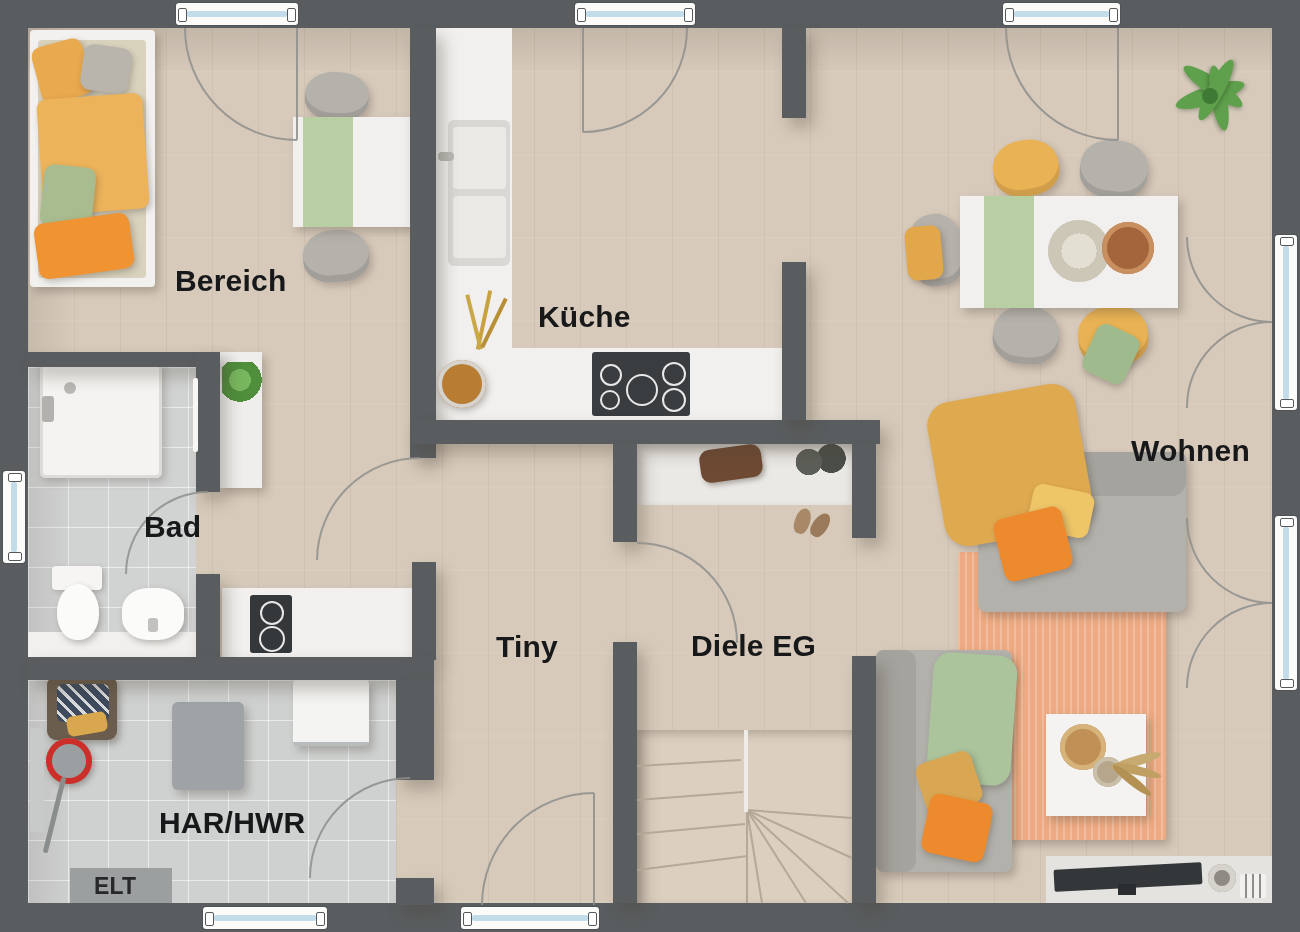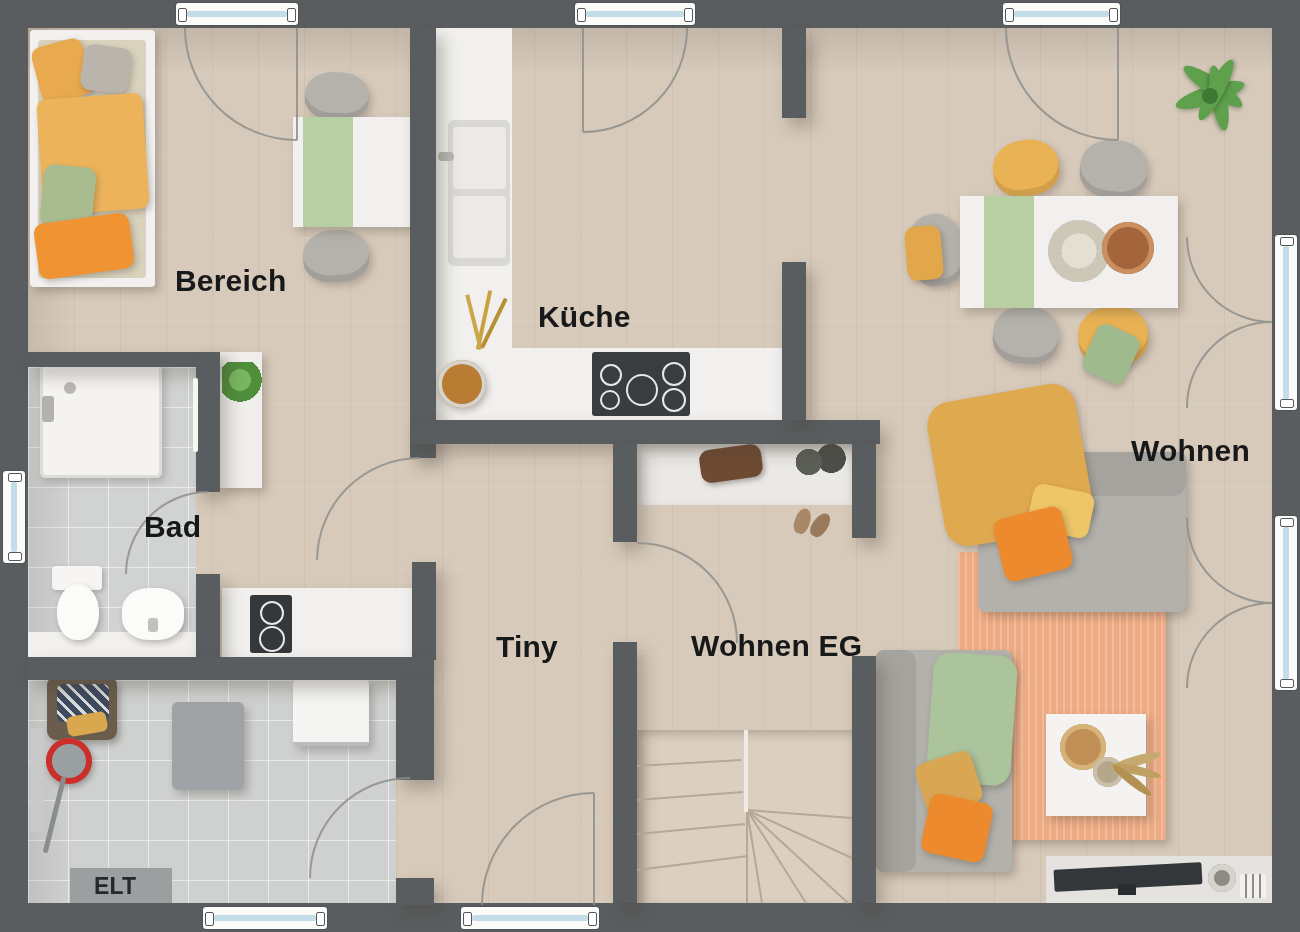--- a/index.html
+++ b/index.html
@@ -296,16 +296,17 @@
       <span class="cap c2"></span>
     </div>
 
   <div class="lbl" style="left:175px;top:264px">
     <div>Bereich</div>
   </div>
   <div class="lbl" style="left:538px;top:300px">Küche</div>
   <div class="lbl" style="left:1131px;top:434px">Wohnen</div>
   <div class="lbl" style="left:144px;top:510px">Bad</div>
   <div class="lbl" style="left:496px;top:630px">Tiny</div>
-  <div class="lbl" style="left:691px;top:629px">Wohnen EG</div>
+  <div class="lbl" style="left:691px;top:629px">Diele EG</div>
+  <div class="lbl" style="left:159px;top:806px">HAR/HWR</div>
   <div class="lbl small" style="left:94px;top:874px">ELT</div>
 
 </div>
 
 </body></html>

